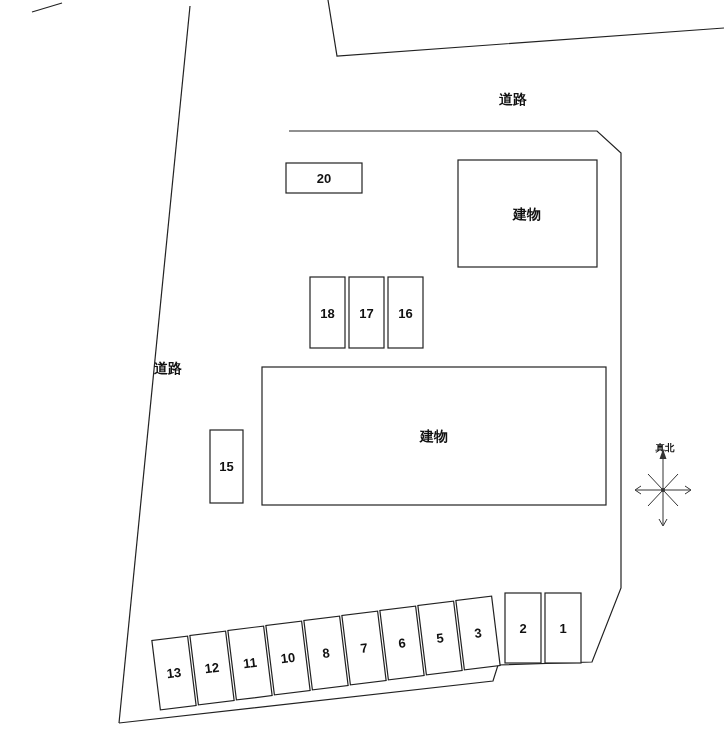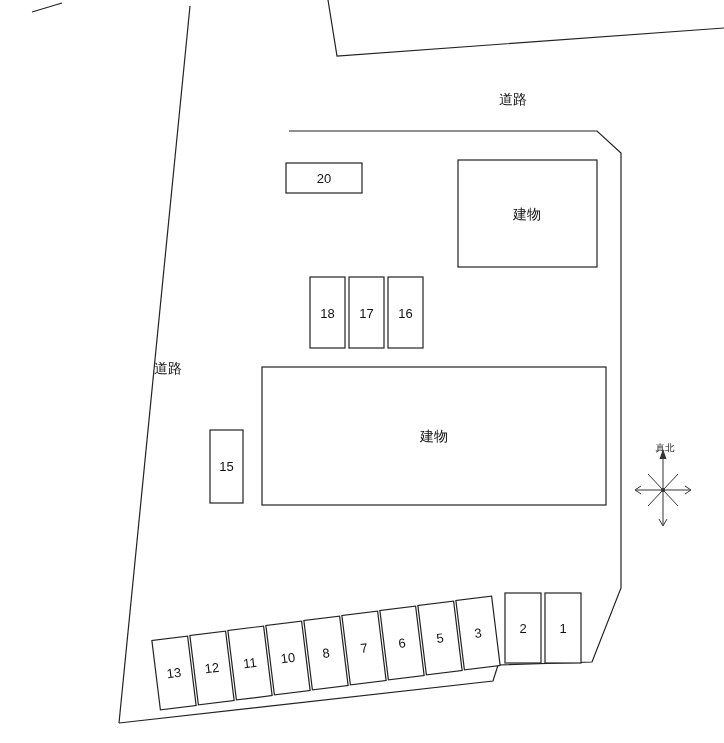--- a/index.html
+++ b/index.html
@@ -7,20 +7,21 @@
     padding: 0;
     background: #ffffff;
     font-family: "Liberation Sans", "DejaVu Sans", sans-serif;
   }
   .canvas-wrap {
     position: relative;
     width: 724px;
     height: 743px;
     background: #ffffff;
     overflow: hidden;
+    font-weight: bold;
   }
   svg { display: block; }
   .boundary {
     fill: none;
     stroke: #222222;
     stroke-width: 1.2;
     stroke-linejoin: miter;
   }
   .stall {
     fill: #ffffff;

